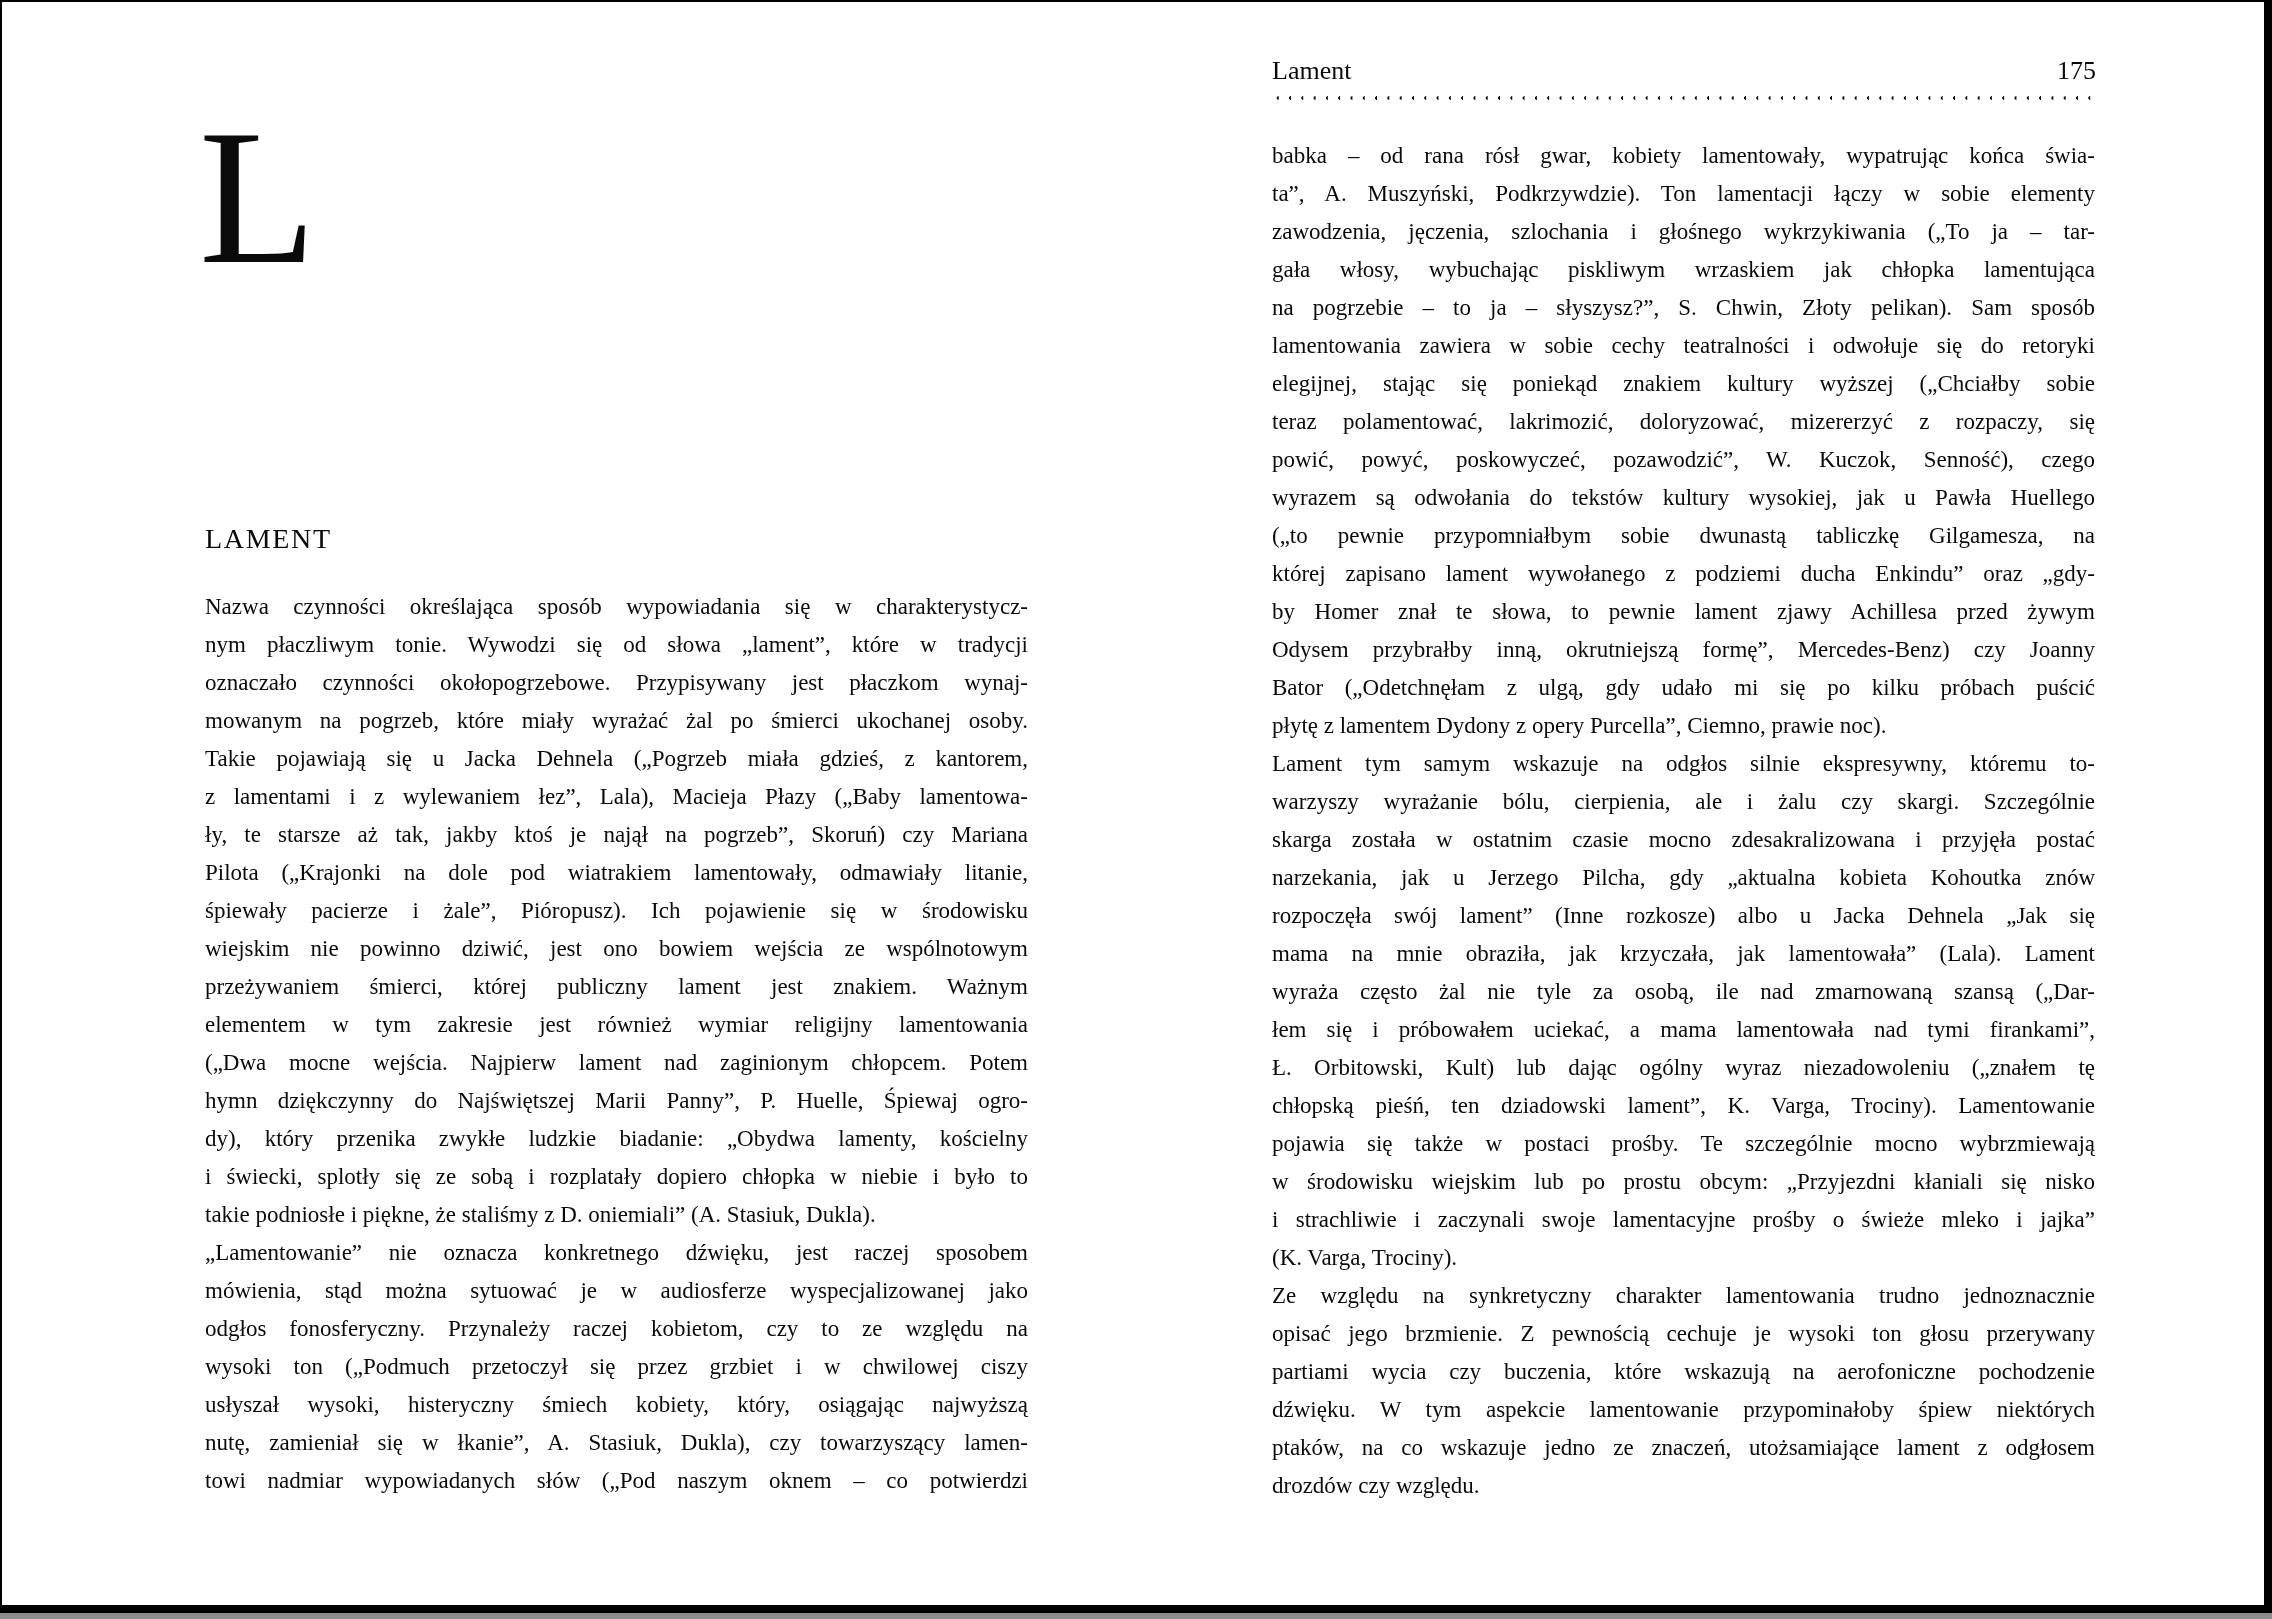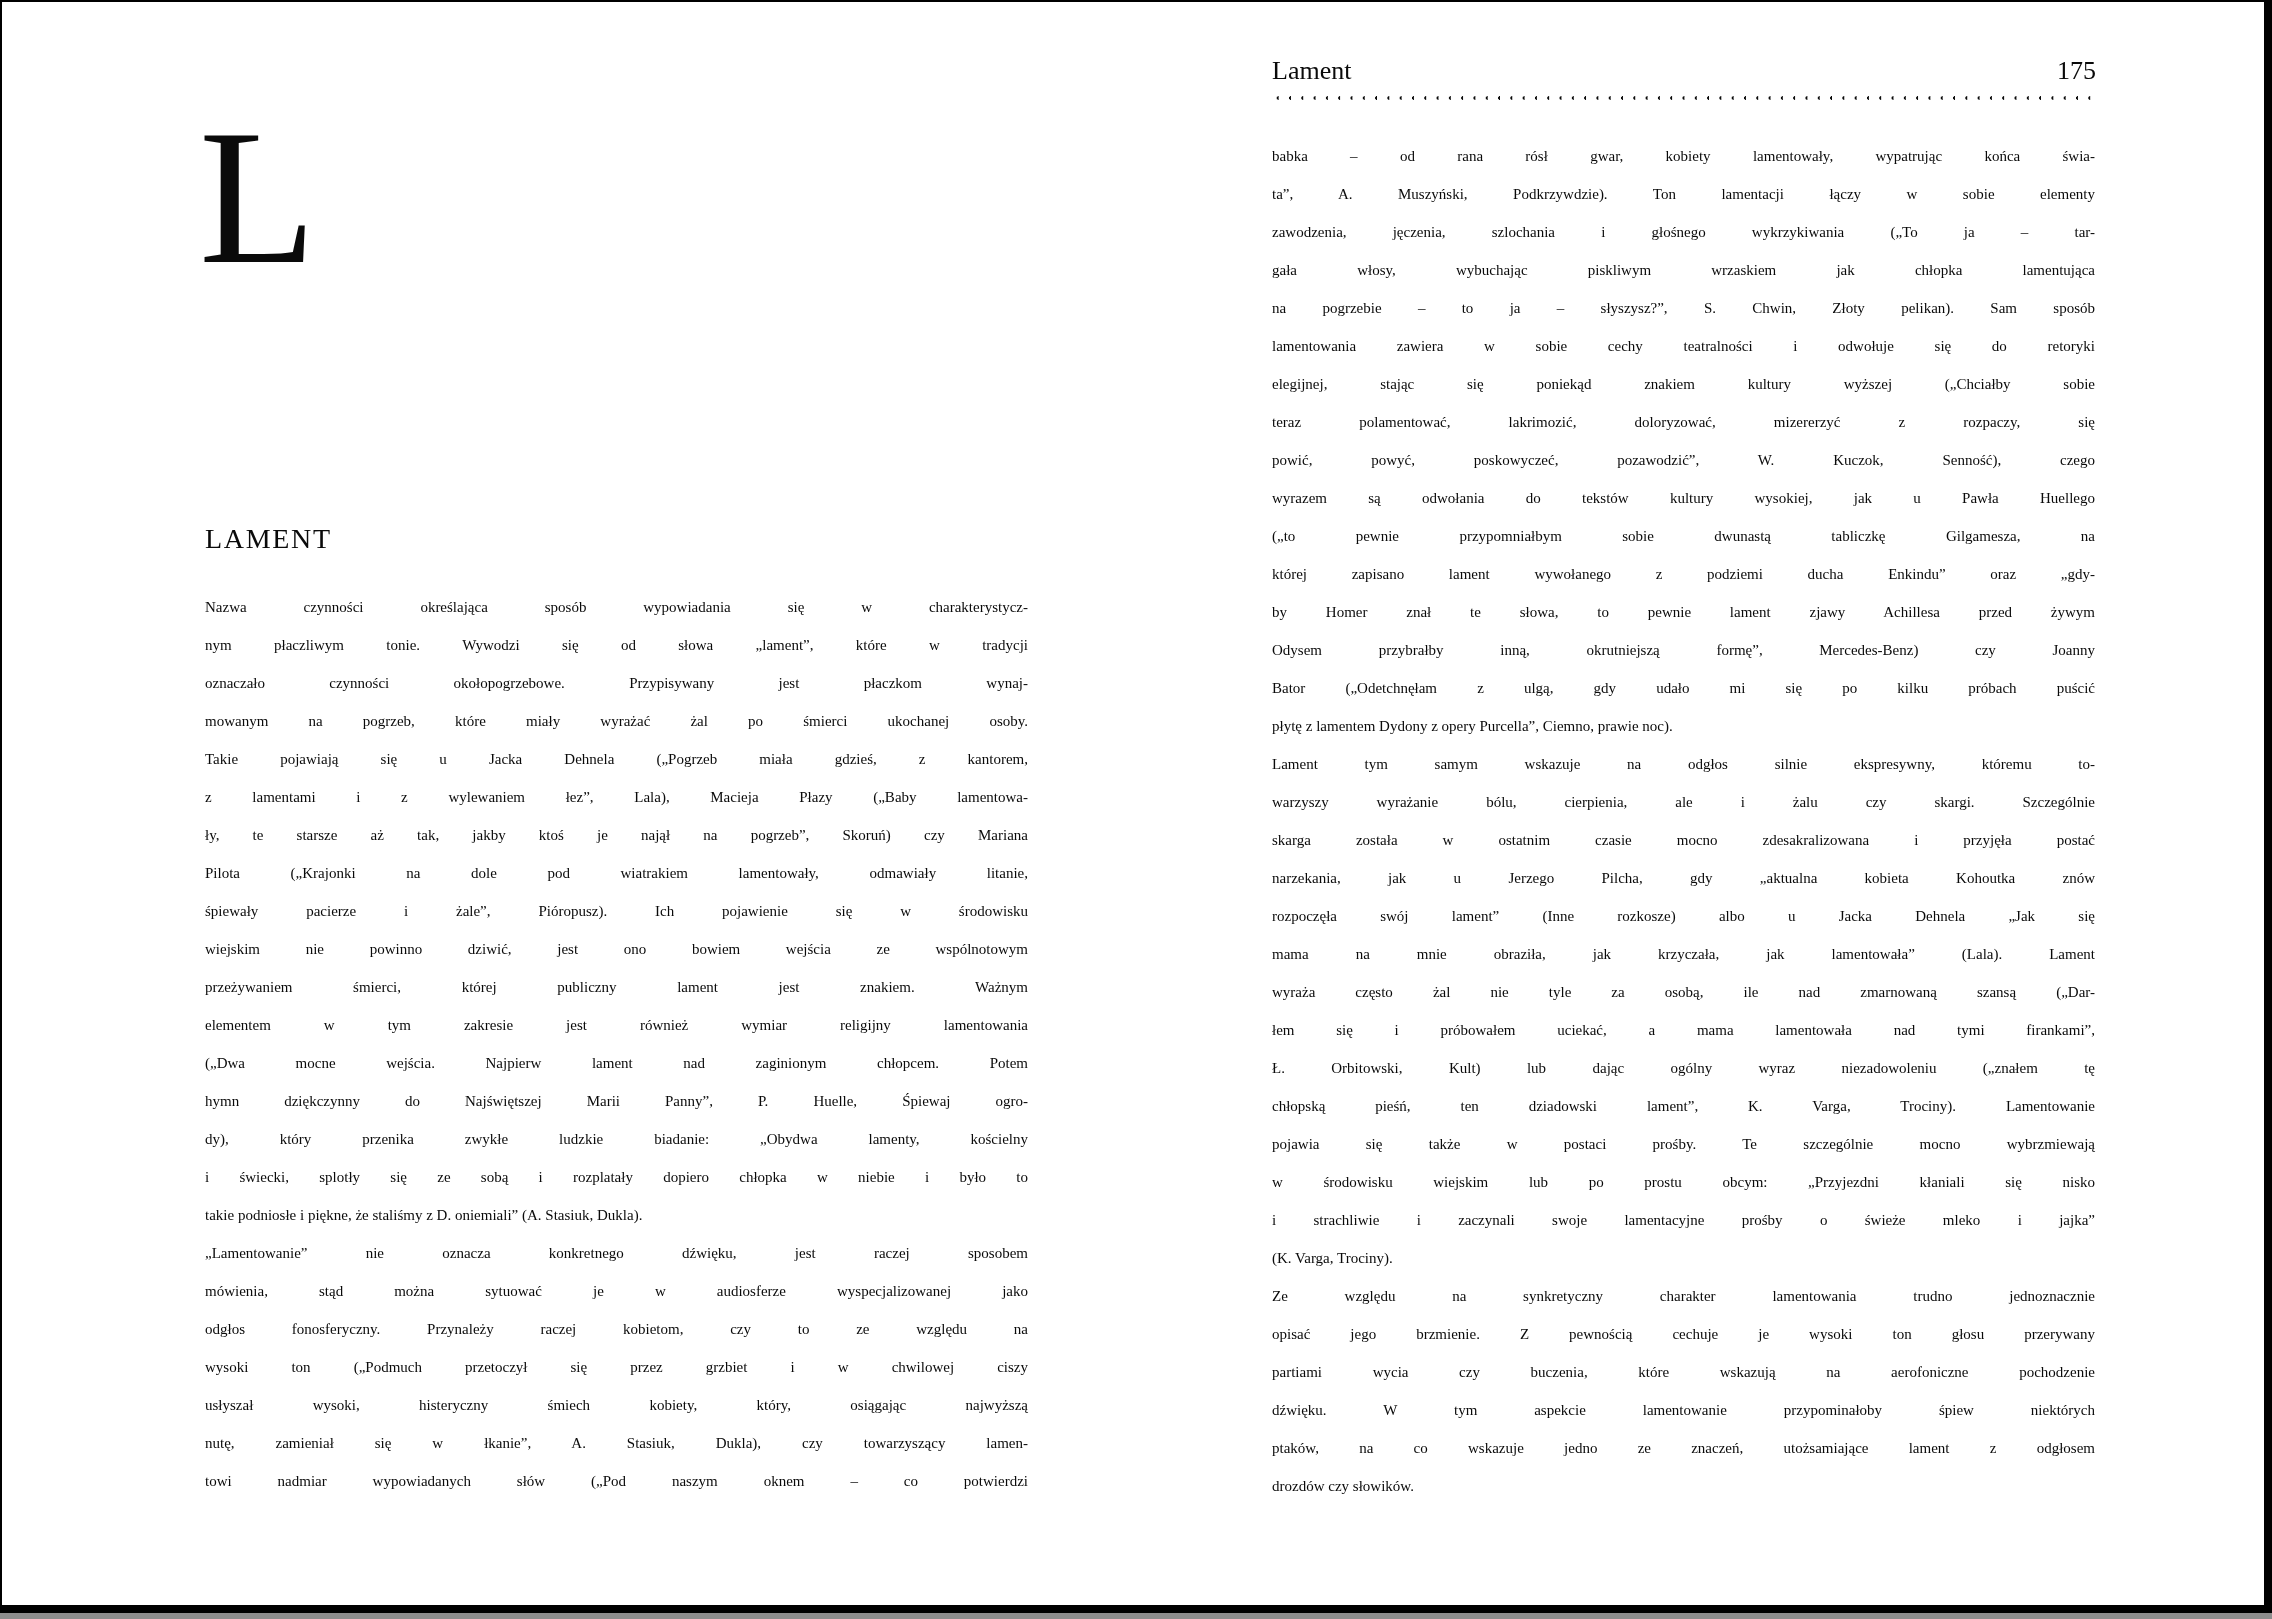--- a/index.html
+++ b/index.html
@@ -41,21 +41,21 @@
     display:flex;justify-content:space-between;align-items:baseline;
     font-size:26px;line-height:26px;color:var(--text);
   }
   .dotted-rule{
     position:absolute;left:1272px;top:94px;width:824px;height:8.2px;
     background-image:radial-gradient(1.9px 2.7px at 5.8px 50%, var(--text) 60%, transparent 66%);
     background-size:12.3px 8.2px;background-repeat:repeat-x;
   }
 
   
-  .col{position:absolute;width:823px;font-size:15px;color:var(--text);}
+  .col{position:absolute;width:823px;font-size:23px;color:var(--text);}
   .col.left{left:205px;top:576px;margin-top:12px;}
   .col.right{left:1272px;top:137px;}
   .line{
     height:38px;line-height:38px;
     text-align:justify;text-align-last:justify;text-justify:inter-word;
     white-space:normal;
   }
   .line.para-end{text-align-last:left;}
   .it{}
 </style>
@@ -132,16 +132,16 @@
       <div class="line"><span>chłopską pieśń, ten dziadowski lament”, K. Varga, </span><span class="it">Trociny</span><span>). Lamentowanie</span></div>
       <div class="line"><span>pojawia się także w postaci prośby. Te szczególnie mocno wybrzmiewają</span></div>
       <div class="line"><span>w środowisku wiejskim lub po prostu obcym: „Przyjezdni kłaniali się nisko</span></div>
       <div class="line"><span>i strachliwie i zaczynali swoje lamentacyjne prośby o świeże mleko i jajka”</span></div>
       <div class="line para-end"><span>(K. Varga, </span><span class="it">Trociny</span><span>).</span></div>
       <div class="line"><span>Ze względu na synkretyczny charakter lamentowania trudno jednoznacznie</span></div>
       <div class="line"><span>opisać jego brzmienie. Z pewnością cechuje je wysoki ton głosu przerywany</span></div>
       <div class="line"><span>partiami wycia czy buczenia, które wskazują na aerofoniczne pochodzenie</span></div>
       <div class="line"><span>dźwięku. W tym aspekcie lamentowanie przypominałoby śpiew niektórych</span></div>
       <div class="line"><span>ptaków, na co wskazuje jedno ze znaczeń, utożsamiające lament z odgłosem</span></div>
-      <div class="line para-end"><span>drozdów czy słowików.</span></div>
+      <div class="line para-end"><span>drozdów czy względu.</span></div>
     </div>
 </div>
 
 
 </body></html>

